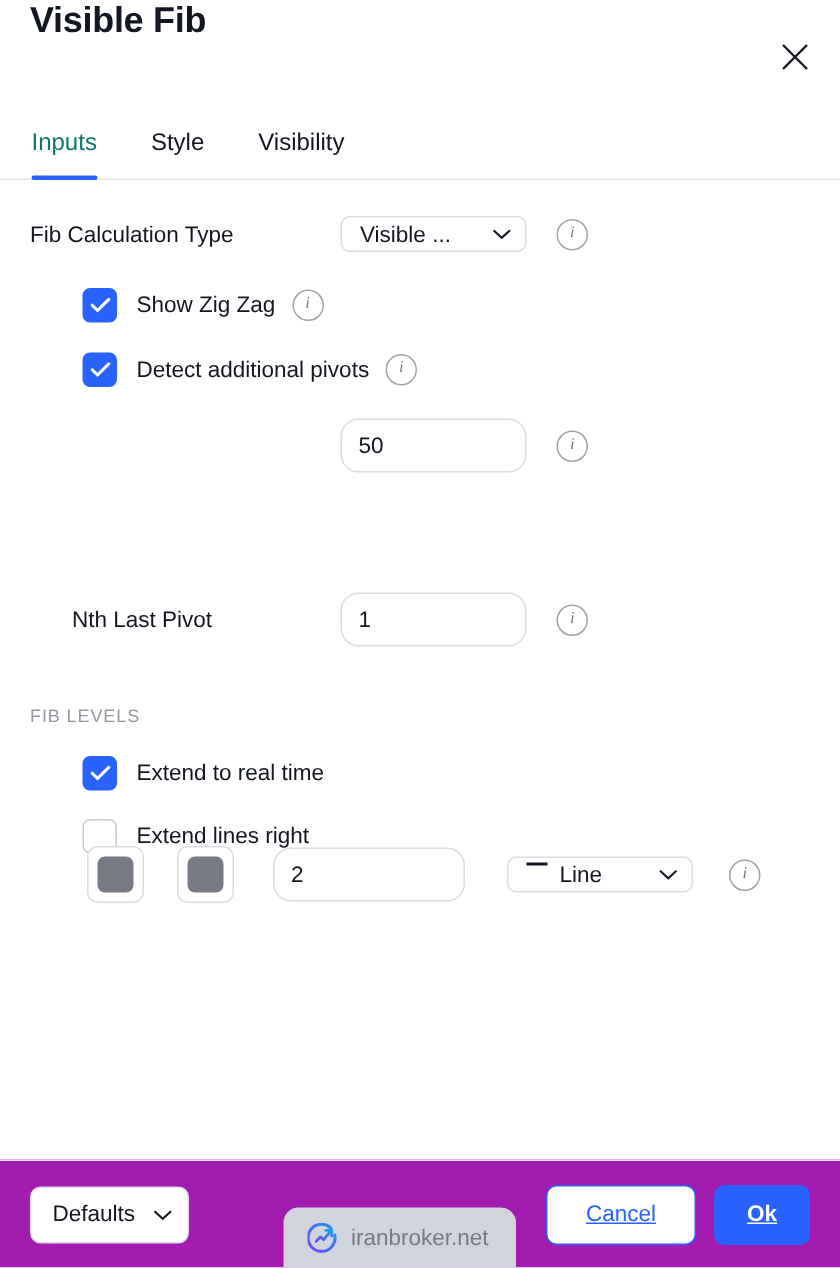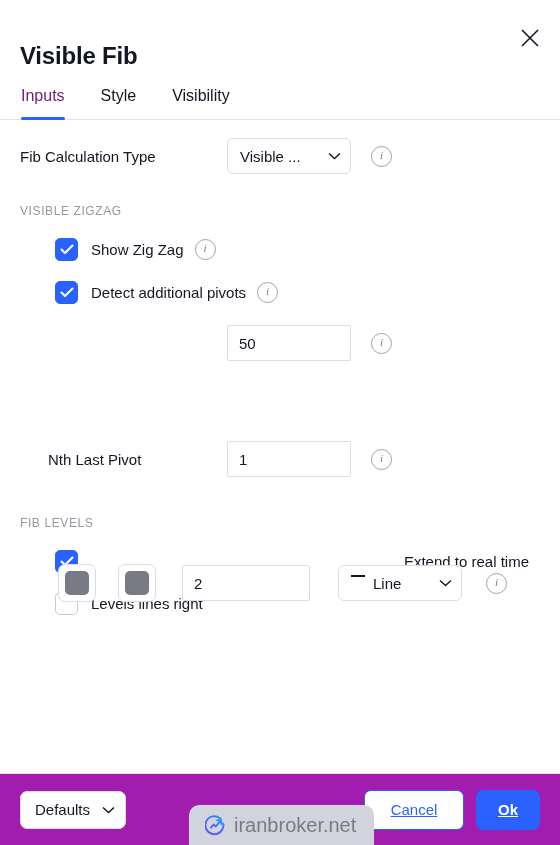--- a/index.html
+++ b/index.html
@@ -14,21 +14,21 @@
     color: #131722;
     overflow: hidden;
     position: relative;
   }
 
   
   .dialog-header {
     position: relative;
     height: 70px;
     display: flex;
-    align-items: flex-end;
+    align-items: flex-start;
     padding: 0 20px;
     box-sizing: border-box;
   }
   .dialog-title {
     font-size: 24px;
     font-weight: bold;
     letter-spacing: -0.2px;
     color: #131722;
   }
   .close-btn {
@@ -57,21 +57,21 @@
   .tab {
     font-size: 16px;
     color: #131722;
     padding: 0 0 14px 0;
     margin-right: 36px;
     cursor: pointer;
     position: relative;
     white-space: nowrap;
   }
   .tab.active {
-    color: #701a75;
+    color: #0f766e;
   }
   .tab.active::after {
     content: "";
     position: absolute;
     left: 0;
     right: 0;
     bottom: -1px;
     height: 3px;
     background: #2962ff;
     border-radius: 2px;
@@ -112,41 +112,41 @@
   .control-slot {
     position: absolute;
     left: 207px;
   }
 
   .select-box {
     display: inline-flex;
     align-items: center;
     justify-content: space-between;
     box-sizing: border-box;
-    height: 36px;
+    height: 24px;
     border: 1px solid #dadde3;
     border-radius: 6px;
     background: #fff;
     padding: 0 9px 0 12px;
     font-size: 15px;
     color: #131722;
     cursor: pointer;
     user-select: none;
   }
   .select-box .caret {
     margin-left: 10px;
     display: inline-flex;
     align-items: center;
   }
 
   .text-input {
     box-sizing: border-box;
     height: 36px;
     border: 1px solid #dadde3;
-    border-radius: 2px;
+    border-radius: 12px;
     background: #fff;
     font-size: 15px;
     color: #131722;
     font-family: "Liberation Sans", sans-serif;
     padding: 0 11px;
     outline: none;
   }
 
   .info-icon {
     width: 19px;
@@ -304,21 +304,21 @@
     height: 40px;
     display: flex;
     align-items: center;
     gap: 8px;
     padding: 0 18px 0 16px;
     background: #d1d4dc;
     border-radius: 10px 10px 0 0;
     z-index: 5;
   }
   .watermark-text {
-    font-size: 20px;
+    font-size: 15px;
     color: #787b86;
     white-space: nowrap;
   }
 </style>
 </head>
 <body>
 
 <div class="dialog-header">
   <div class="dialog-title">Visible Fib</div>
   <div class="close-btn">
@@ -344,21 +344,20 @@
         <span class="caret">
           <svg width="13" height="8" viewBox="0 0 13 8">
               <path d="M1 1.5 L6.5 6.5 L12 1.5" stroke="#131722" stroke-width="1.4" fill="none"></path>
             </svg>
         </span>
       </div>
       <div class="info-icon" style="margin-left:20px;">i</div>
     </div>
   </div>
 
-  <div class="section-label">Visible ZigZag</div>
 
   <div class="checkbox-row">
     <div class="cbox on">
       <svg width="14" height="11" viewBox="0 0 14 11" aria-hidden="true">
         <path d="M1.5 5.5 L5 9 L12.5 1.6" stroke="#ffffff" stroke-width="2.1" fill="none" stroke-linecap="round" stroke-linejoin="round"></path>
       </svg>
     </div>
     <div class="cb-label">Show Zig Zag</div>
     <div class="info-icon">i</div>
   </div>
@@ -405,32 +404,32 @@
   <div class="row" style="height:58px; position:relative; margin-top:58px;">
     <div class="row-label indent">Nth Last Pivot</div>
     <div class="control-slot" style="display:flex; align-items:center;">
       <input class="text-input" style="width: 124px;" type="text" value="1">
       <div class="info-icon" style="margin-left:20px;">i</div>
     </div>
   </div>
 
   <div class="section-label" style="padding-top:28px;">Fib Levels</div>
 
-  <div class="checkbox-row" style="height:42px;justify-content:space-between;">
+  <div class="checkbox-row" style="height:42px;">
     <div class="cbox on">
       <svg width="14" height="11" viewBox="0 0 14 11" aria-hidden="true">
         <path d="M1.5 5.5 L5 9 L12.5 1.6" stroke="#ffffff" stroke-width="2.1" fill="none" stroke-linecap="round" stroke-linejoin="round"></path>
       </svg>
     </div>
     <div class="cb-label">Extend to real time</div>
   </div>
 
   <div class="checkbox-row" style="height:42px;">
     <div class="cbox off"></div>
-    <div class="cb-label">Levels lines right</div>
+    <div class="cb-label">Extend lines right</div>
   </div>
 
 
 </div>
 
 <div class="dialog-footer">
   <div class="defaults-btn">
     <span>Defaults</span>
     <span class="caret">
       <svg width="13" height="8" viewBox="0 0 13 8">

